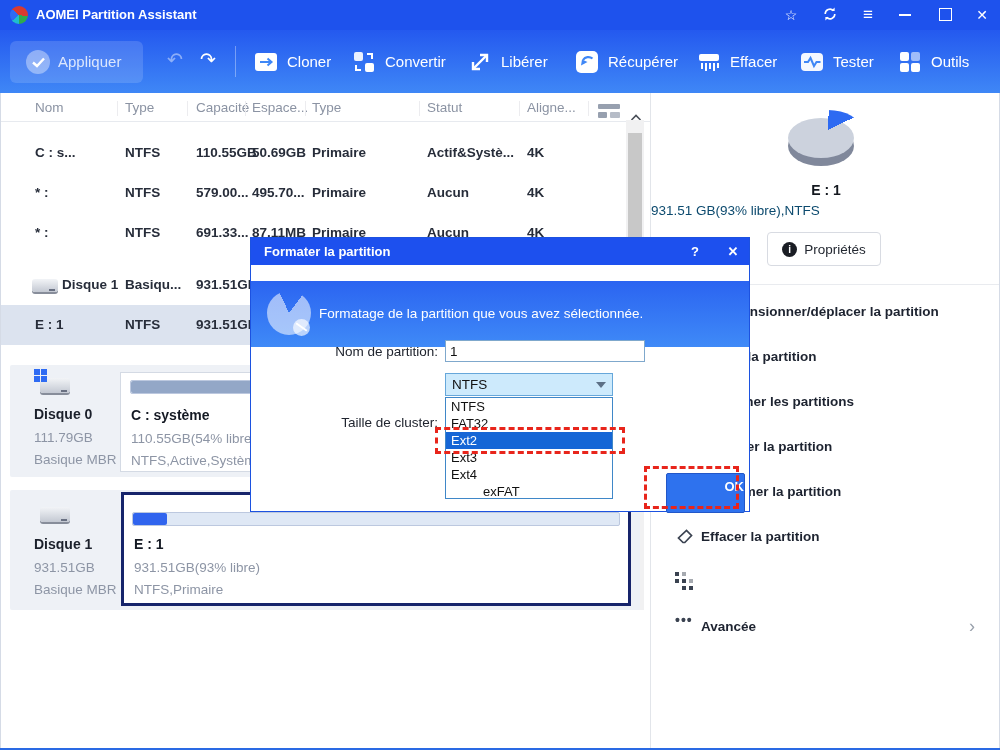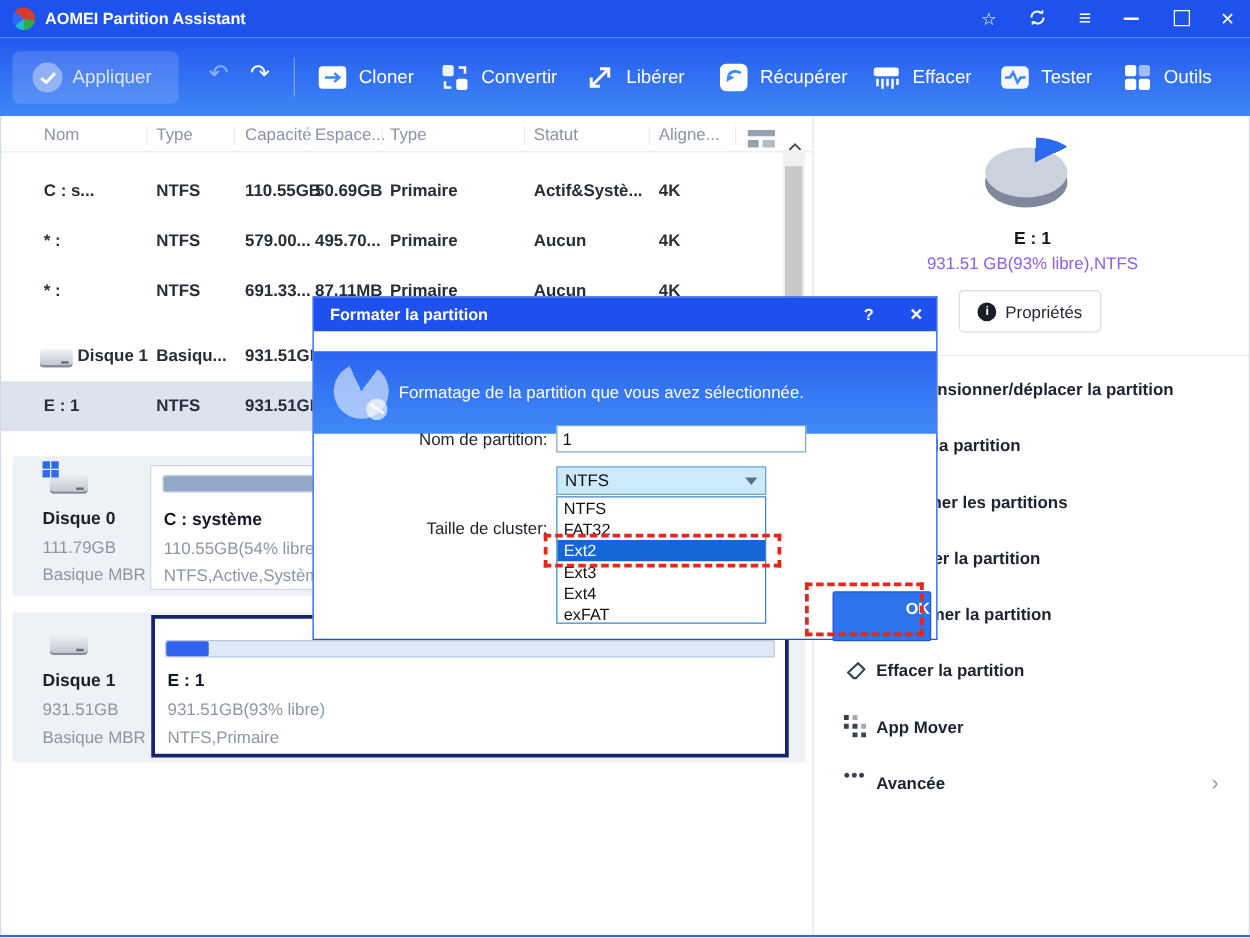--- a/index.html
+++ b/index.html
@@ -67,21 +67,21 @@
                linear-gradient(#2e6bf3,#2e6bf3) 7px 7px/6px 6px no-repeat;}
 
   
   .sidebar{position:absolute;left:650px;top:93px;width:350px;height:657px;background:#fff;border-left:1px solid #e2e5ea;}
   .pie3d{position:absolute;left:132px;top:17px;width:78px;height:60px;}
   .pie-side{position:absolute;left:5px;top:16px;width:66px;height:40px;border-radius:50%;background:#80889b;}
   .pie-top{position:absolute;left:5px;top:8px;width:66px;height:40px;border-radius:50%;background:#ccd2dd;}
   .pie-wedge{position:absolute;left:12px;top:0;width:66px;height:40px;border-radius:50%;
     background:conic-gradient(from 2deg,#2d6af2 0 62deg,transparent 62deg 360deg);}
   .sb-ptname{position:absolute;left:0;top:89px;width:350px;text-align:center;font-size:14px;font-weight:700;color:#14181f;}
-  .sb-ptinfo{position:absolute;left:0;top:110px;width:350px;text-align:center;font-size:13.5px;color:#8b5cf6;}
+  .sb-ptinfo{position:absolute;left:0;top:110px;width:350px;text-align:left;font-size:13.5px;color:#0c4a6e;}
   .props-btn{position:absolute;left:116px;top:139px;width:112px;height:32px;background:#fff;
     border:1px solid #d8dbe2;border-radius:4px;display:flex;align-items:center;justify-content:center;gap:7px;}
   .info-ico{width:15px;height:15px;border-radius:50%;background:#1a1d24;color:#fff;font-size:10px;font-weight:700;
     display:flex;align-items:center;justify-content:center;}
   .props-label{font-size:13.5px;color:#232831;}
   .sb-div{position:absolute;left:0;top:191px;width:350px;height:1px;background:#e9ebef;}
   .mi{position:absolute;left:0;width:350px;height:45px;}
   .mi-ico{position:absolute;left:24px;top:13px;width:19px;height:19px;color:#3a4250;font-size:14px;line-height:19px;}
   .mi-label{position:absolute;left:50px;top:0;height:45px;line-height:45px;font-size:13.5px;font-weight:600;color:#1d2330;}
   .mi-chevron{position:absolute;left:318px;top:0;height:45px;line-height:44px;font-size:18px;color:#98a0ab;}
@@ -390,21 +390,20 @@
             <g fill="#3a4250">
               <rect x="0" y="0" width="4" height="4"></rect>
               <rect x="7" y="0" width="4" height="4" opacity=".45"></rect>
               <rect x="0" y="7" width="4" height="4"></rect>
               <rect x="7" y="7" width="4" height="4"></rect>
               <rect x="14" y="7" width="4" height="4" opacity=".45"></rect>
               <rect x="7" y="14" width="4" height="4"></rect>
               <rect x="14" y="14" width="4" height="4"></rect>
             </g>
           </svg></span>
-      <span class="mi-label">App Mover</span>
     </div>
     <div class="mi" style="top:511px;">
       <span class="mi-ico" style="top:7px;font-weight:700;letter-spacing:1px;">•••</span>
       <span class="mi-label">Avancée</span>
       <span class="mi-chevron">›</span>
     </div>
   </div>
 
   <div class="dialog">
     <div class="dlg-titlebar">
@@ -427,21 +426,21 @@
     </div>
 
     <div class="dlg-label" style="top:174px;">Taille de cluster:</div>
 
     <div class="dlg-list">
       <div class="opt" style="top:0;">NTFS</div>
       <div class="opt" style="top:17px;">FAT32</div>
       <div class="opt sel" style="top:34px;">Ext2</div>
       <div class="opt" style="top:51px;">Ext3</div>
       <div class="opt" style="top:68px;">Ext4</div>
-      <div class="opt" style="top:85px;">exFAT</div>
+      <div class="opt" style="top:85px;margin-left:32px;">exFAT</div>
     </div>
 
     <div class="ok-btn">OK</div>
 
     <div class="ann" style="left:184px;top:189px;width:190px;height:27px;"></div>
     <div class="ann" style="left:393px;top:228px;width:95px;height:43px;"></div>
   </div>
 
   <div class="frame-l"></div>
   <div class="frame-r"></div>

